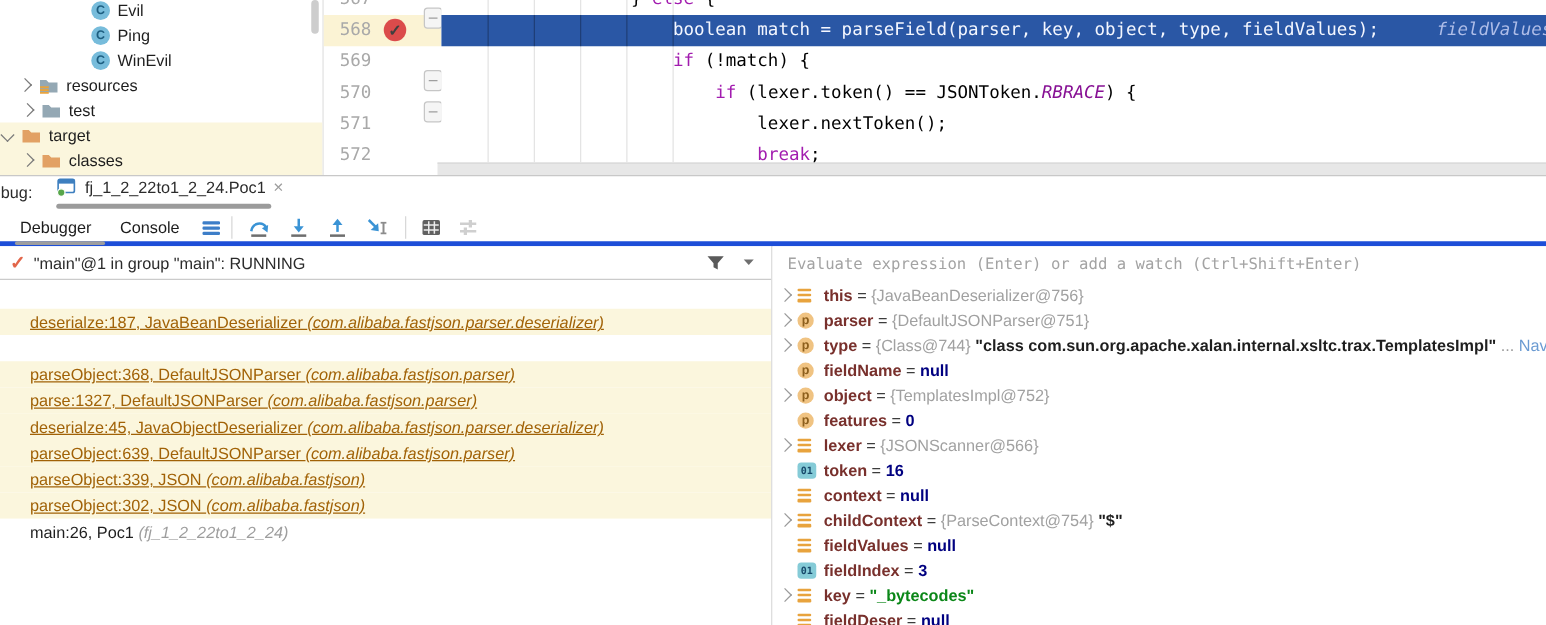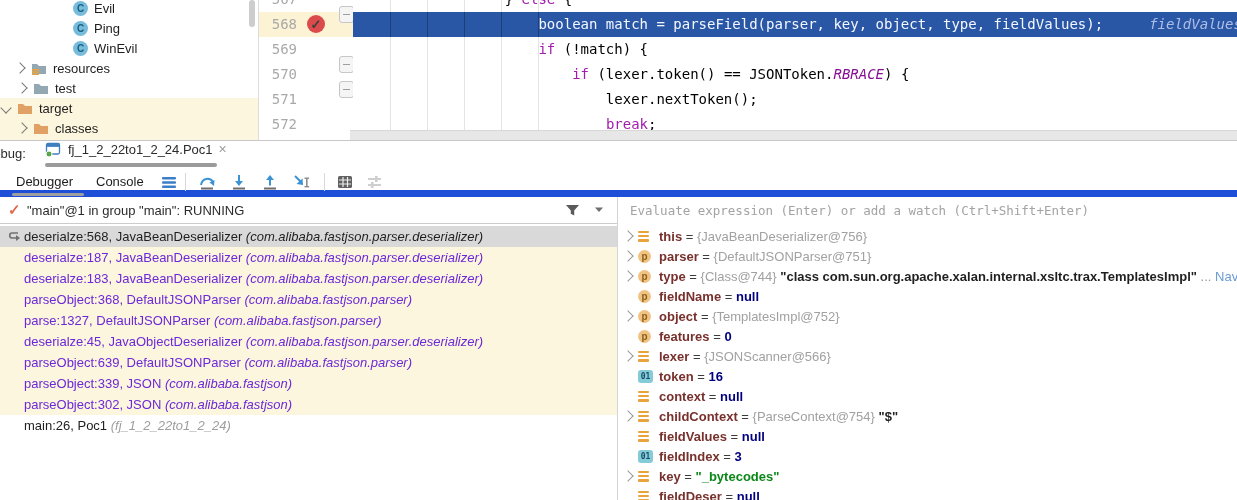--- a/index.html
+++ b/index.html
@@ -51,40 +51,40 @@
   
   .debug-region{position:absolute;left:0;top:140px;width:1237px;height:360px;background:#fff;
                 border-top:1px solid #C8C8C8;box-sizing:border-box;}
   .dbg-header{position:absolute;left:0;top:0;width:1237px;height:27px;}
   .dbg-label{position:absolute;left:-16px;top:5px;font-size:13px;color:#2B2B2B;}
   .dbg-tab{position:absolute;left:45px;top:1px;height:22px;display:flex;align-items:flex-start;}
   .dbg-tab-title{font-size:13px;color:#2B2B2B;margin:0 6px;}
   .dbg-tab-close{font-size:14px;color:#9E9E9E;line-height:14px;}
   .tab-underline{position:absolute;left:45px;top:22px;width:172px;height:4px;background:#9B9B9B;border-radius:2px;}
 
-  .dbg-toolbar{position:absolute;left:0;top:27px;width:1237px;height:29px;border-bottom:7px solid #1d4ed8;
+  .dbg-toolbar{position:absolute;left:0;top:27px;width:1237px;height:29px;border-bottom:4px solid #1d4ed8;
                box-sizing:border-box;}
   .tw-tab{position:absolute;top:0;height:28px;line-height:28px;font-size:13px;color:#1C1C1C;}
   .tw-underline{position:absolute;top:25px;height:3px;background:#9E9E9E;border-radius:1.5px;}
   .tb-icon{position:absolute;top:5px;width:18px;height:18px;display:inline-flex;align-items:center;justify-content:center;}
   .tb-sep{position:absolute;top:5px;width:1px;height:18px;background:#D8D8D8;}
 
   .threads-row{position:absolute;left:0;top:56px;width:617px;height:27px;border-bottom:1px solid #CBCBCB;
                box-sizing:border-box;background:#fff;}
   .thread-check{position:absolute;left:8px;top:4px;color:#E2664A;font-size:15px;font-weight:bold;}
   .thread-status{position:absolute;left:27px;top:6px;font-size:13px;color:#2B2B2B;}
   .thread-funnel{position:absolute;left:564px;top:5px;}
   .thread-chev{position:absolute;left:592px;top:5px;}
 
   .frames{position:absolute;left:0;top:83px;width:617px;height:277px;overflow:hidden;background:#fff;}
   .frame-row{position:absolute;left:0;width:617px;height:21px;line-height:21px;font-size:13px;white-space:nowrap;
              padding-left:24px;box-sizing:border-box;}
   .frame-row .pkg{font-style:italic;}
   .fr-selected{background:#D9D9D9;color:#1F1F1F;}
-  .fr-library{background:#FBF6DD;color:#6d28d9;}
+  .fr-library{background:#FBF6DD;color:#a16207;text-decoration:underline;}
   .fr-user{background:#fff;color:#1F1F1F;}
   .fr-user .pkg{color:#9E9E9E;}
   .frame-icon{position:absolute;left:5px;top:3px;}
 
   .pane-divider{position:absolute;left:617px;top:56px;width:1px;height:304px;background:#D4D4D4;}
 
   .watch-pane{position:absolute;left:618px;top:56px;width:619px;height:304px;overflow:hidden;background:#fff;}
   .evaluate-row{position:absolute;left:12px;top:0px;width:600px;height:28px;line-height:28px;
                 font-size:12.5px;color:#A3A3A3;font-family:"DejaVu Sans Mono",monospace;white-space:nowrap;}
   .var-row{position:absolute;left:0;width:619px;height:20px;display:flex;align-items:center;
@@ -318,28 +318,21 @@
             </svg>
           </span></span>
       <span class="thread-chev" id="thread-chev"><span style="display: inline-flex;">
             <svg width="14" height="14">
               <polygon points="3,5.5 11,5.5 7,10" fill="#6F6F6F"></polygon>
             </svg>
           </span></span>
     </div>
 
     <div class="frames">
-        <div class="frame-row fr-selected" style="top: 2px;"><span class="frame-icon" style="display: inline-flex;">
-            <svg width="16" height="15">
-              <path d="M13 4 H7 C4 4 4 9 7 9 H12" stroke="#707070" stroke-width="1.6" fill="none"></path>
-              <polygon points="11,6 11,12 15,9" fill="#707070"></polygon>
-            </svg>
-          </span><span>deserialze:568, JavaBeanDeserializer </span><span class="pkg">(com.alibaba.fastjson.parser.deserializer)</span></div>
         <div class="frame-row fr-library" style="top: 23px;"><span>deserialze:187, JavaBeanDeserializer </span><span class="pkg">(com.alibaba.fastjson.parser.deserializer)</span></div>
-        <div class="frame-row fr-library" style="top: 44px;"><span>deserialze:183, JavaBeanDeserializer </span><span class="pkg">(com.alibaba.fastjson.parser.deserializer)</span></div>
         <div class="frame-row fr-library" style="top: 65px;"><span>parseObject:368, DefaultJSONParser </span><span class="pkg">(com.alibaba.fastjson.parser)</span></div>
         <div class="frame-row fr-library" style="top: 86px;"><span>parse:1327, DefaultJSONParser </span><span class="pkg">(com.alibaba.fastjson.parser)</span></div>
         <div class="frame-row fr-library" style="top: 107px;"><span>deserialze:45, JavaObjectDeserializer </span><span class="pkg">(com.alibaba.fastjson.parser.deserializer)</span></div>
         <div class="frame-row fr-library" style="top: 128px;"><span>parseObject:639, DefaultJSONParser </span><span class="pkg">(com.alibaba.fastjson.parser)</span></div>
         <div class="frame-row fr-library" style="top: 149px;"><span>parseObject:339, JSON </span><span class="pkg">(com.alibaba.fastjson)</span></div>
         <div class="frame-row fr-library" style="top: 170px;"><span>parseObject:302, JSON </span><span class="pkg">(com.alibaba.fastjson)</span></div>
         <div class="frame-row fr-user" style="top: 191px;"><span>main:26, Poc1 </span><span class="pkg">(fj_1_2_22to1_2_24)</span></div>
       </div>
 
     <div class="pane-divider"></div>

